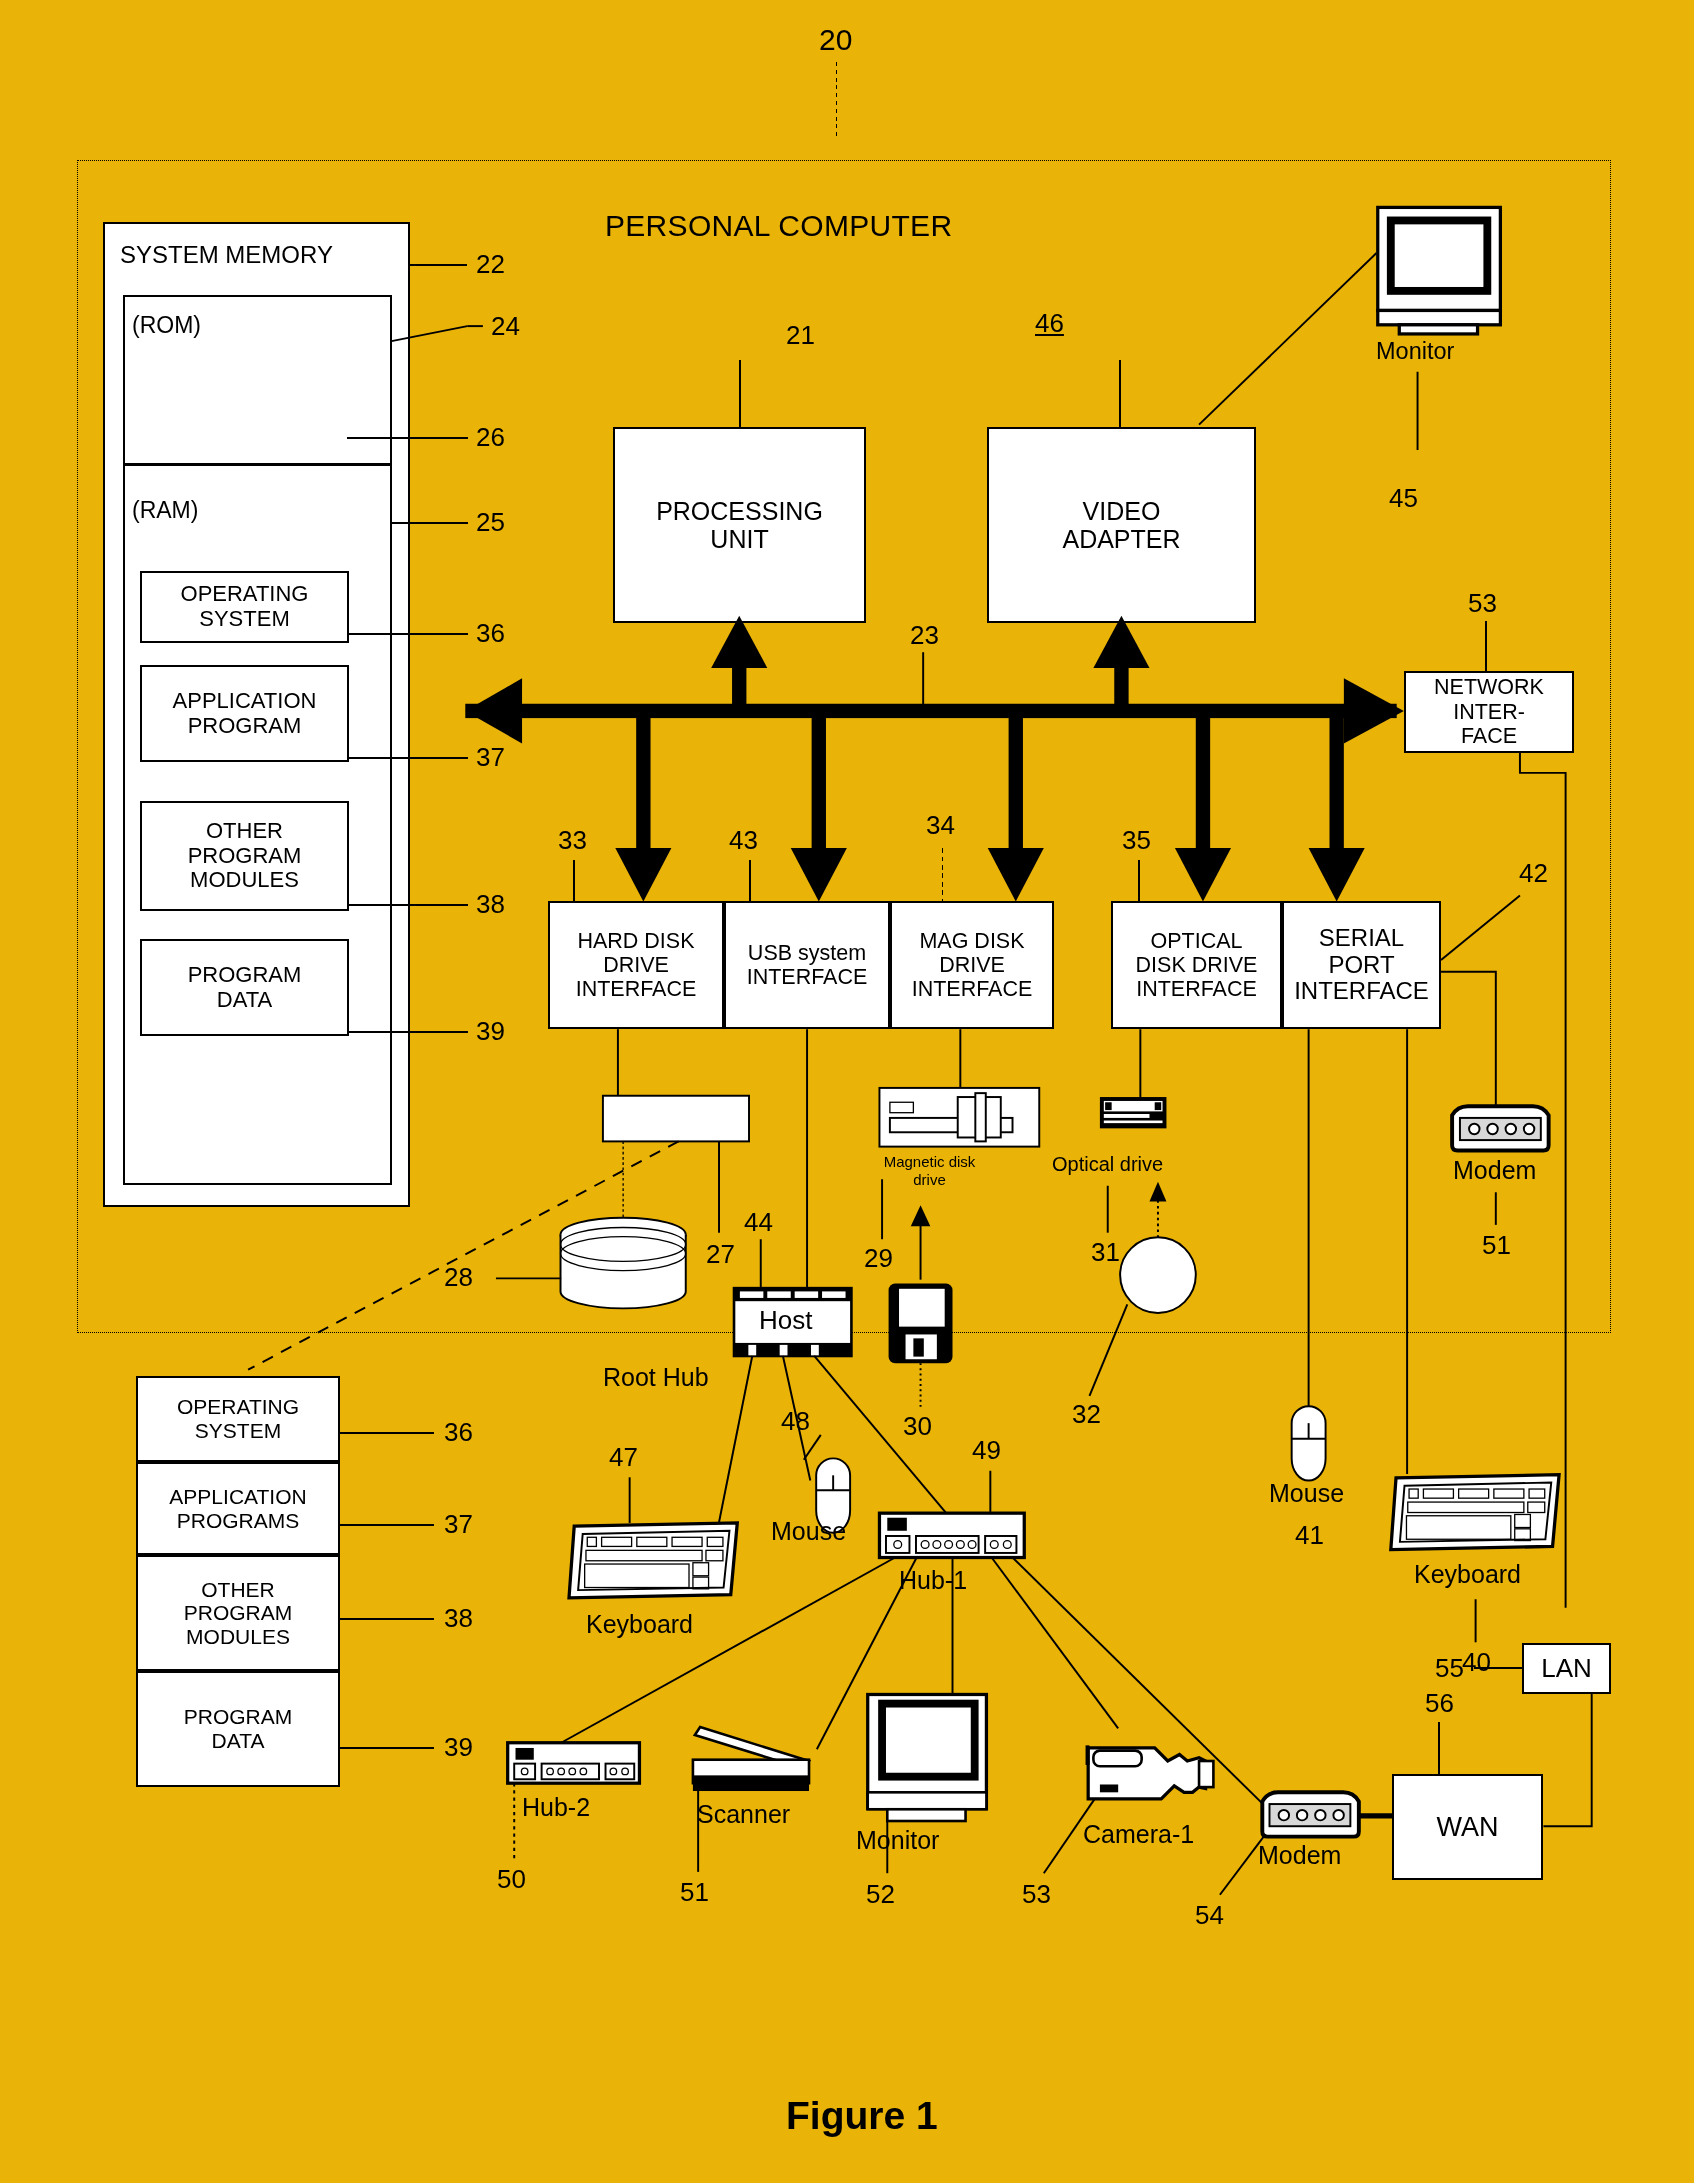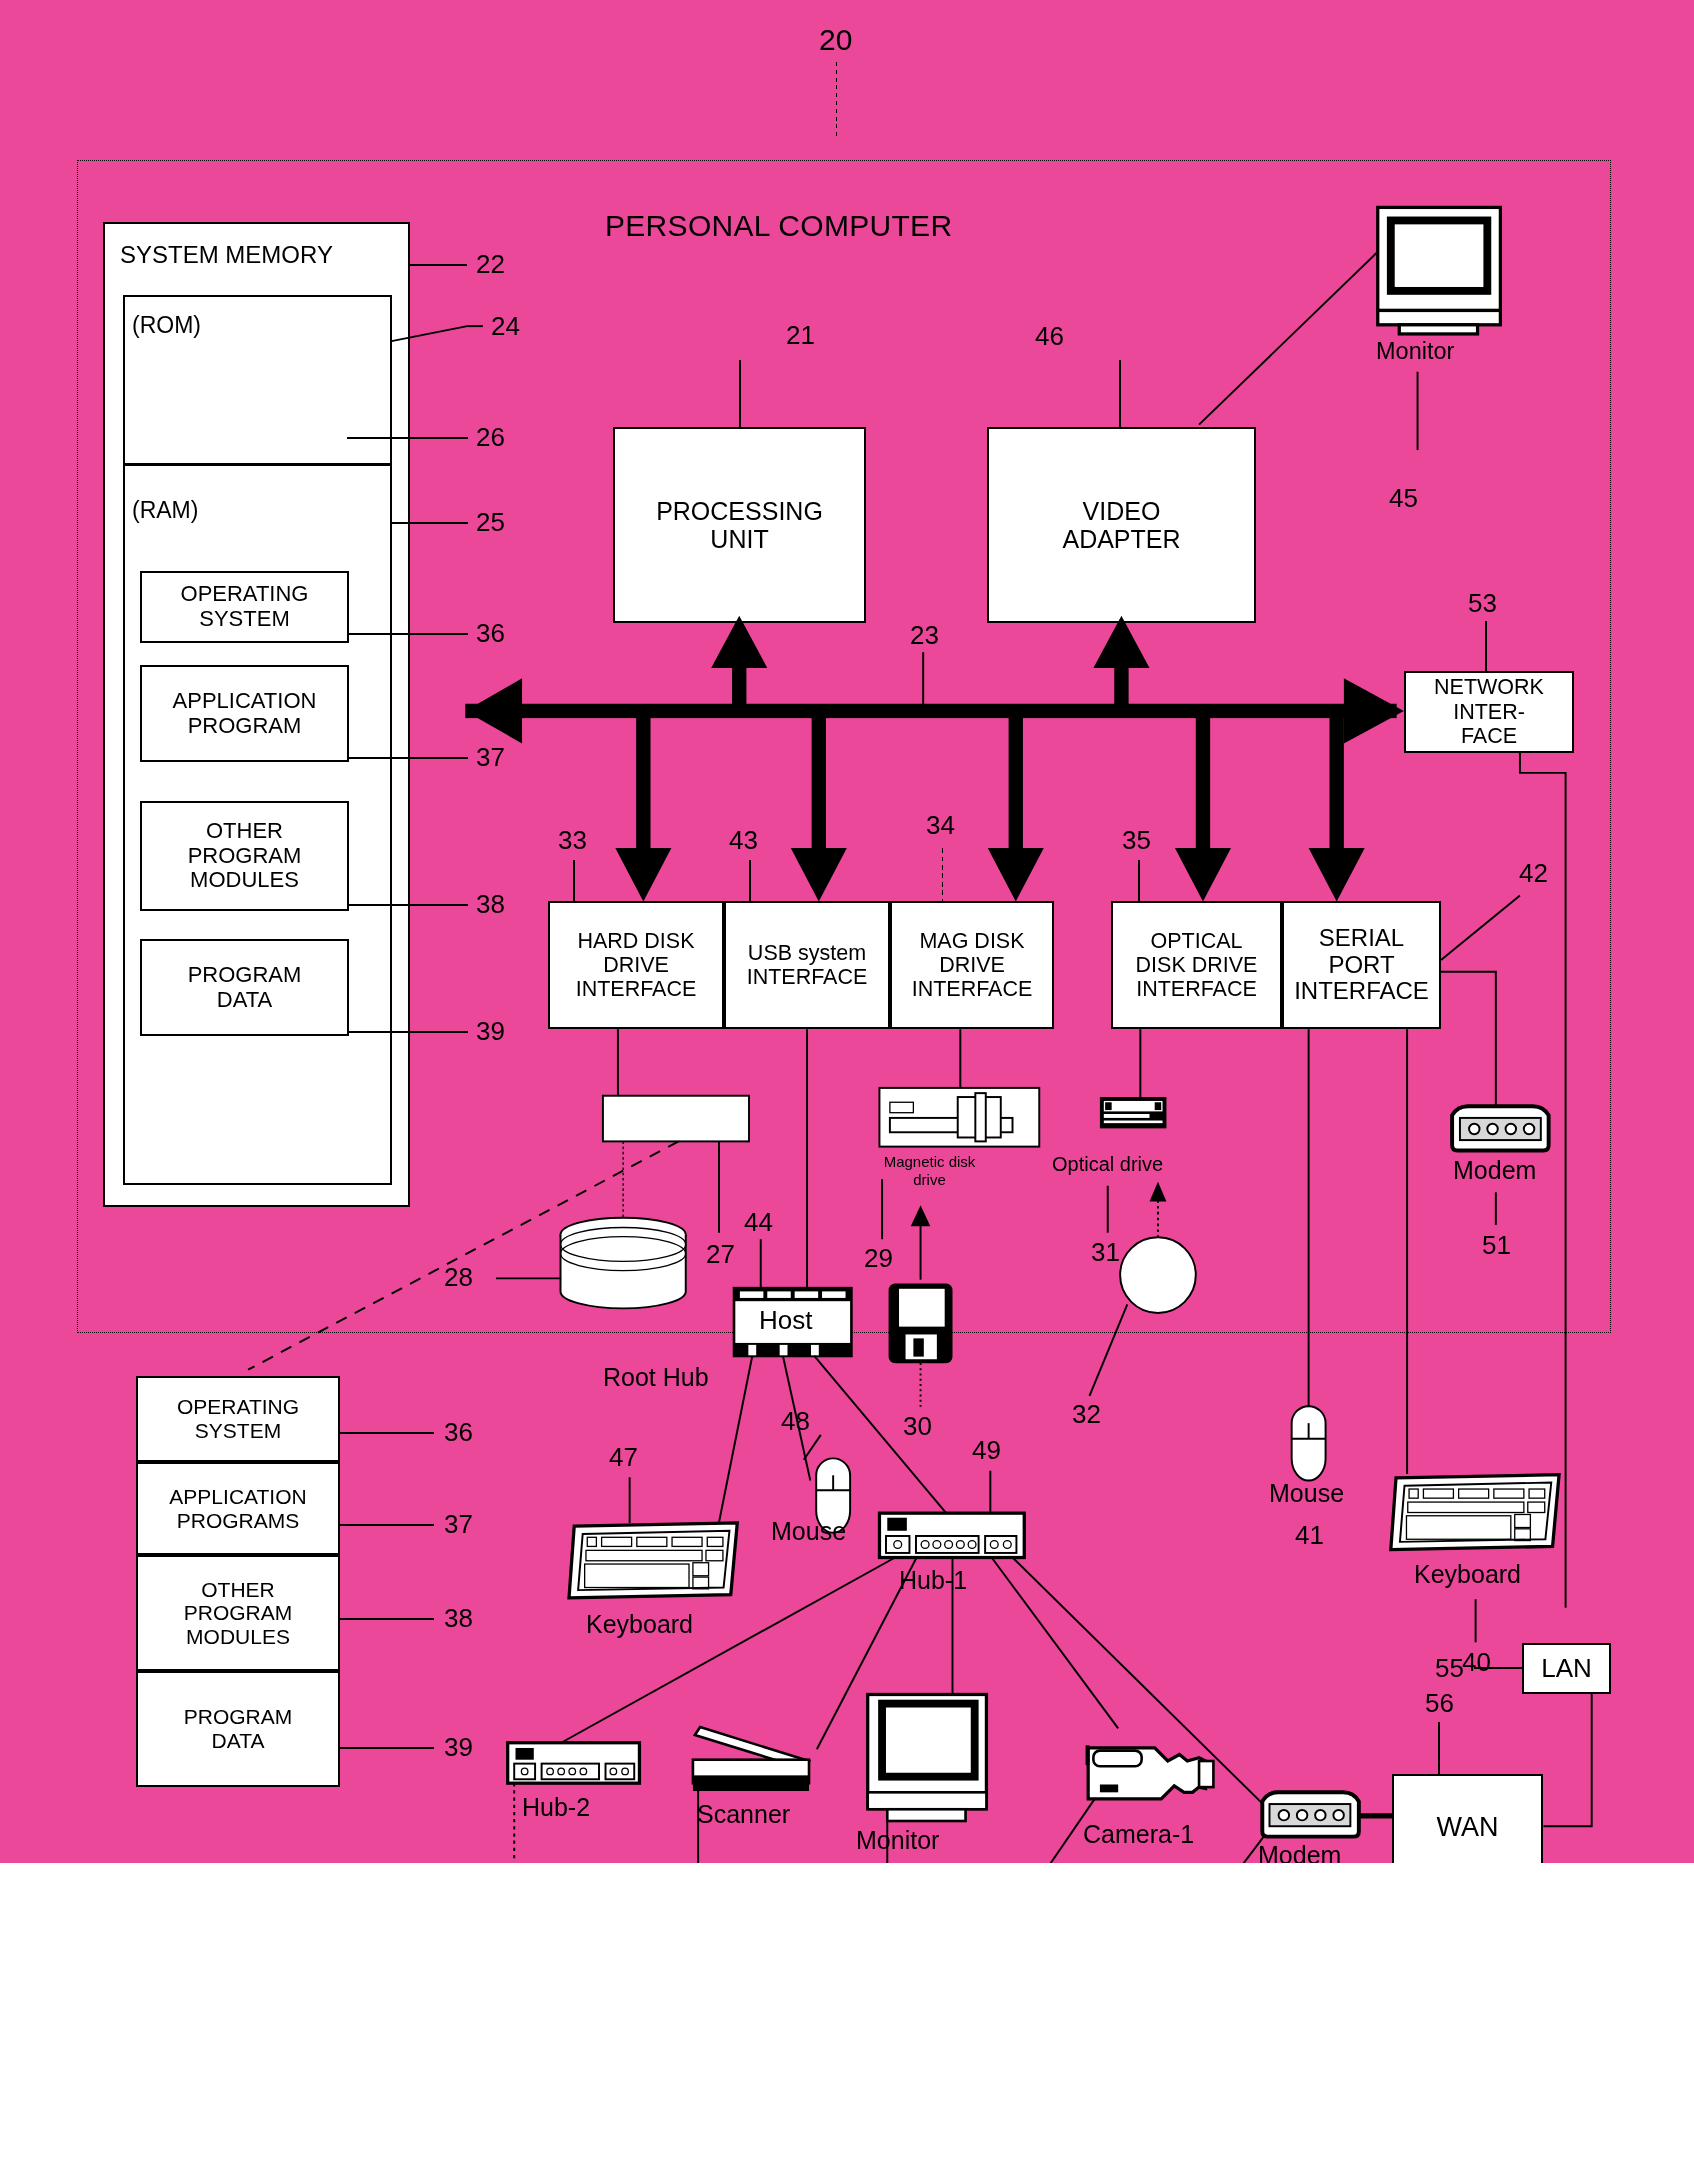--- a/index.html
+++ b/index.html
@@ -1,17 +1,17 @@
 <!DOCTYPE html>
 <html style="font-size:10.4px"><head>
 <meta charset="utf-8">
 <style>
   html,body{margin:0;padding:0;background:#fff;}
   body{font-family:"Liberation Sans",sans-serif;color:#000;}
-  #page{position:relative;width:1695px;height:1863px;background:#ec4899;overflow:hidden;}
+  #page{position:relative;width:1695px;height:2183px;background:#eab308;overflow:hidden;}
 
   .box{position:absolute;border:2px solid #000;background:#fff;box-sizing:border-box;
        display:flex;align-items:center;justify-content:center;text-align:center;
        font-family:"Liberation Sans",sans-serif;line-height:1.12;}
   .lbl{position:absolute;font-family:"Liberation Sans",sans-serif;color:#000;white-space:pre;}
   .ref{position:absolute;font-family:"Liberation Sans",sans-serif;font-size:26px;color:#000;}
   .ln{position:absolute;background:#000;}
   .hln{height:2px;}
   .vln{width:2px;}
   .outer{position:absolute;border:1.3px dotted #000;box-sizing:border-box;}
@@ -72,21 +72,21 @@
   <div class="ref" style="left:476px;top:1016px;">39</div>
 
   <div class="box" style="left:613px;top:427px;width:253px;height:196px;font-size:25px;white-space:pre-line;">PROCESSING
 UNIT</div>
   <div class="ln vln" style="left:739px;top:360px;height:67px;"></div>
   <div class="ref" style="left:786px;top:320px;">21</div>
 
   <div class="box" style="left:987px;top:427px;width:269px;height:196px;font-size:25px;white-space:pre-line;">VIDEO
 ADAPTER</div>
   <div class="ln vln" style="left:1119px;top:360px;height:67px;"></div>
-  <div class="ref" style="left:1035px;top:321px;">46</div>
+  <div class="ref" style="left:1035px;top:308px;text-decoration:underline;">46</div>
 
   <svg class="ov" viewBox="0 0 2598 3347" width="1695" height="2183">
 
     <rect x="2112" y="318" width="188" height="158" fill="#fff" stroke="#000" stroke-width="5"></rect>
     <rect x="2132" y="338" width="148" height="108" fill="#fff" stroke="#000" stroke-width="12"></rect>
     <rect x="2112" y="476" width="188" height="22" fill="#fff" stroke="#000" stroke-width="5"></rect>
     <rect x="2145" y="498" width="120" height="14" fill="#fff" stroke="#000" stroke-width="5"></rect>
 
     <line x1="1838" y1="651" x2="2110" y2="388" stroke="#000" stroke-width="3"></line>
 

